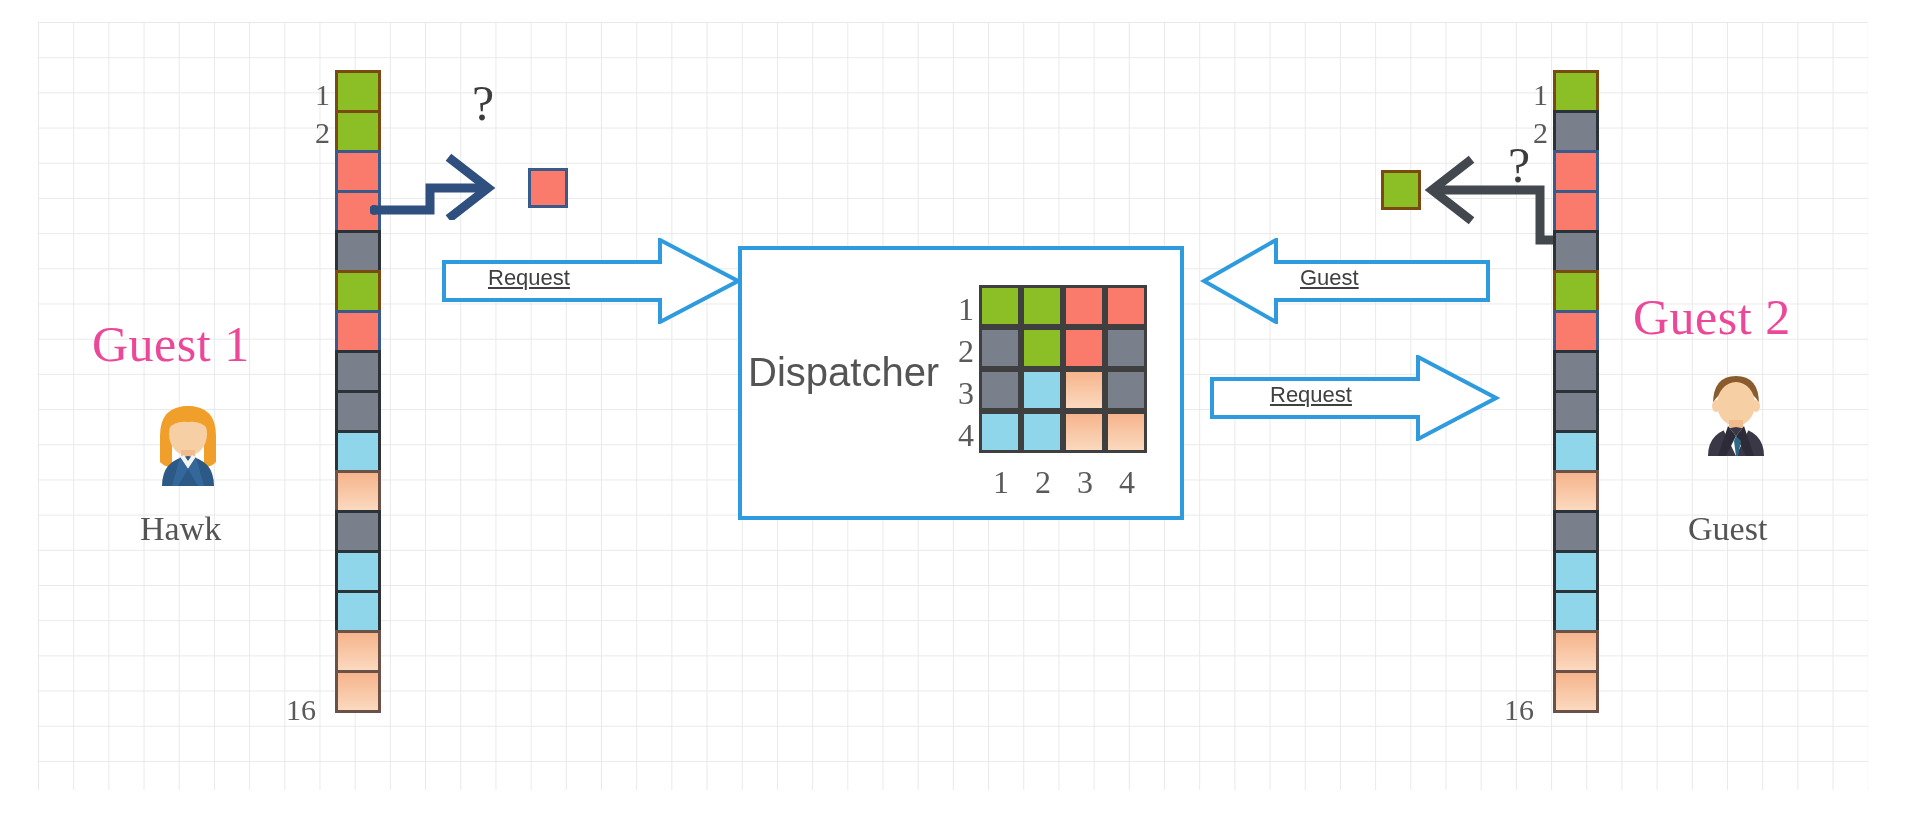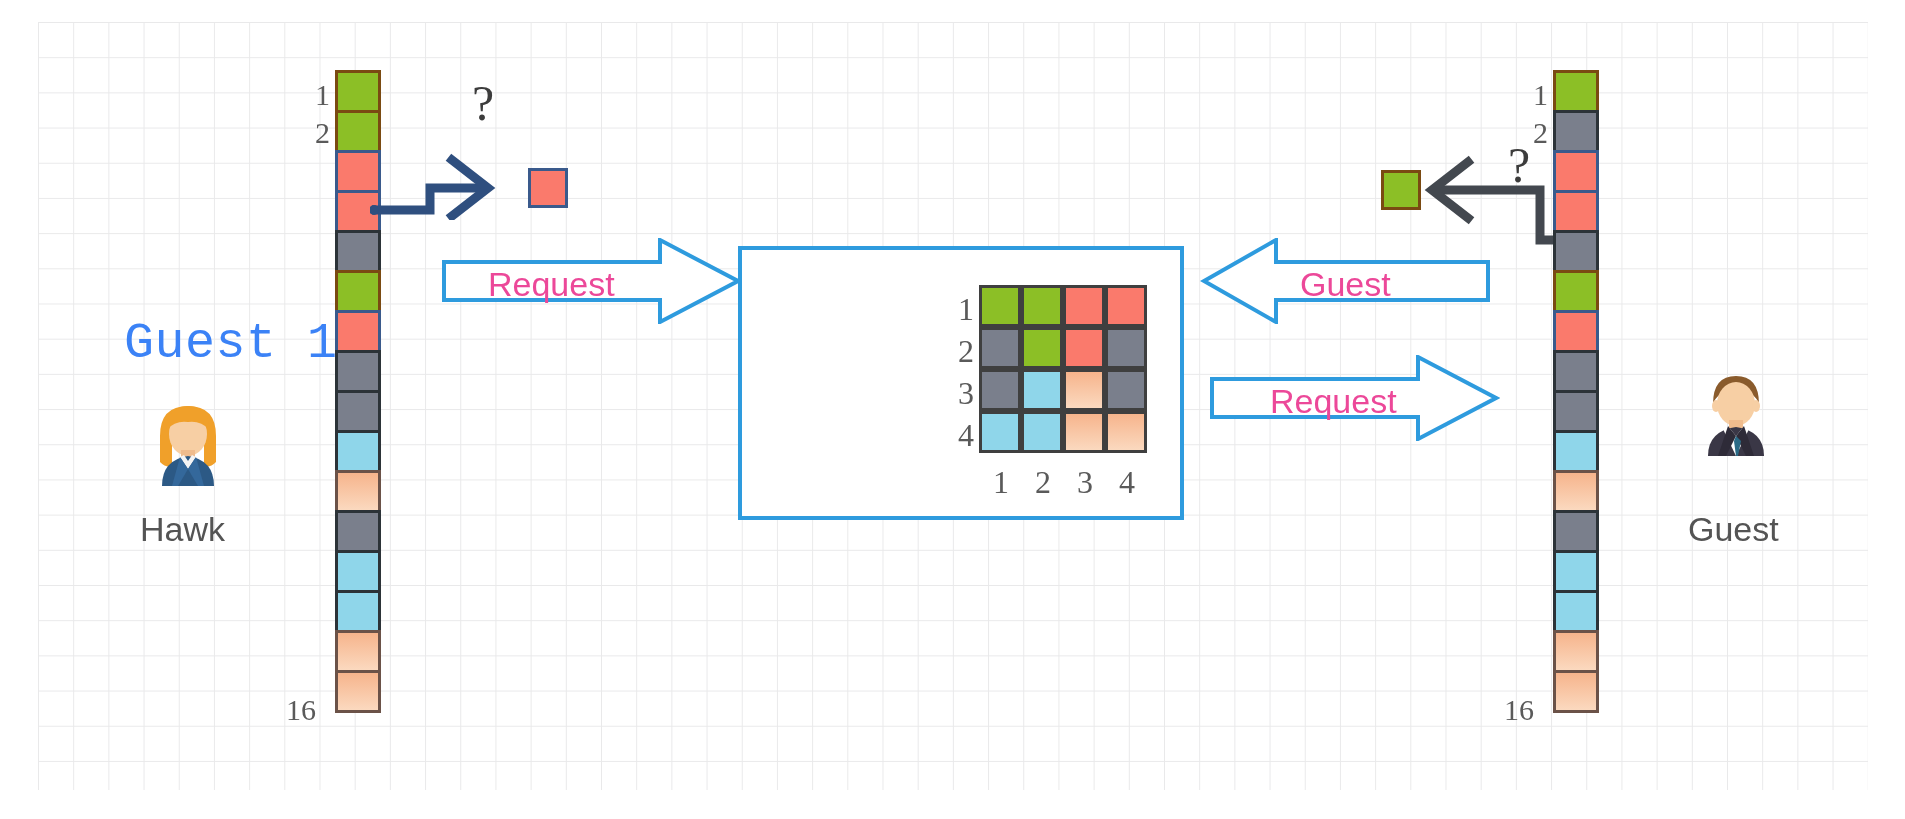--- a/index.html
+++ b/index.html
@@ -50,30 +50,29 @@
     position:absolute;
     font-size:30px;color:#5a5a5a;
     font-family:"Liberation Serif", serif;
     text-align:right;width:46px;
     line-height:1;
   }
 
   
   .guest-title{
     position:absolute;
-    font-size:50px;color:#3b82f6;
-    font-family:Liberation Mono, monospace;
+    font-size:50px;color:#ec4899;
+    font-family:Liberation Serif, serif;
     letter-spacing:0.5px;
     white-space:nowrap;
-    margin-left:32px;
   }
   .guest-name{
     position:absolute;
     font-size:34px;color:#545454;
-    font-family:Liberation Sans, sans-serif;
+    font-family:Liberation Serif, serif;
     white-space:nowrap;
   }
   .dispatcher-label{
     position:absolute;
     font-size:40px;color:#545454;
     white-space:nowrap;
   }
 
   
   #dispatcher-box{
@@ -112,23 +111,24 @@
     font-family:"Liberation Serif", serif;
     width:42px;text-align:center;
     line-height:1;
   }
 
   
   .blockarrow{position:absolute;}
   .blockarrow svg{display:block;}
   .ba-label{
     position:absolute;
-    font-size:34px;color:#ec4899;
+    font-size:22px;color:#404040;
     white-space:nowrap;
     font-family:"Liberation Sans", sans-serif;
+    text-decoration:underline;
   }
 
   
   .qmark{
     position:absolute;
     font-size:50px;color:#3c3c3c;
     font-family:"Liberation Serif", serif;
     line-height:1;
   }
 
@@ -205,20 +205,21 @@
   <div class="qmark" style="left:472px;top:78px;">?</div>
 
   <div class="blockarrow" style="left:442px;top:238px;">
     <svg width="300" height="86" viewBox="0 0 300 86">
       <path d="M2 24 L218 24 L218 2 L296 43 L218 84 L218 62 L2 62 Z" fill="#ffffff" stroke="#2E9BDE" stroke-width="4" stroke-linejoin="miter"></path>
     </svg>
   </div>
   <div class="ba-label" style="left:488px;top:265px;">Request</div>
 
   <div id="dispatcher-box"></div>
+  <div class="dispatcher-label" style="left:748px;top:350px;">Dispatcher</div>
 
   <div id="matrix">
       <div class="mcell c-green"></div>
       <div class="mcell c-green"></div>
       <div class="mcell c-red"></div>
       <div class="mcell c-red"></div>
       <div class="mcell c-gray"></div>
       <div class="mcell c-green"></div>
       <div class="mcell c-red"></div>
       <div class="mcell c-gray"></div>
@@ -281,20 +282,21 @@
       <div class="cell c-gray"></div>
       <div class="cell c-blue"></div>
       <div class="cell c-peach"></div>
       <div class="cell c-gray"></div>
       <div class="cell c-blue"></div>
       <div class="cell c-blue"></div>
       <div class="cell c-peach"></div>
       <div class="cell c-peach"></div>
     </div>
 
+  <div class="guest-title" style="left:1633px;top:288px;">Guest 2</div>
 
   <div class="avatar" style="left:1688px;top:360px;">
     <svg viewBox="0 0 96 96" width="96" height="96">
 
       <path d="M25 44 q0 -28 23 -28 q23 0 23 28 q-5 -14 -23 -12 q-18 -2 -23 12 z" fill="#8A5B2C"></path>
 
       <ellipse cx="48" cy="44" rx="19" ry="22" fill="#F7CFA4"></ellipse>
 
       <ellipse cx="28" cy="46" rx="4" ry="6" fill="#F7CFA4"></ellipse>
       <ellipse cx="68" cy="46" rx="4" ry="6" fill="#F7CFA4"></ellipse>

